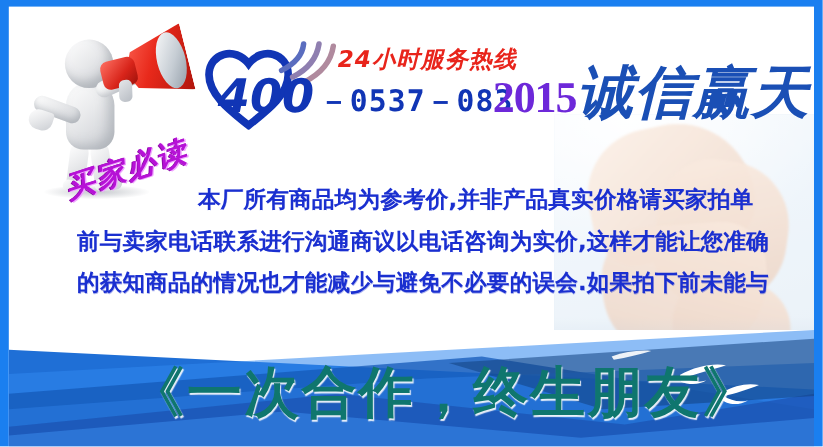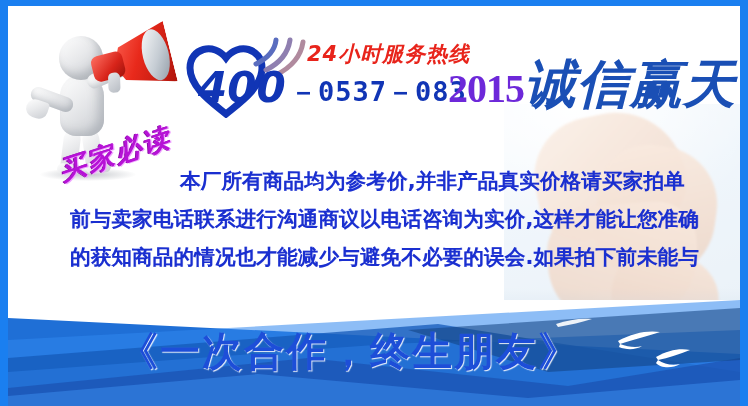--- a/index.html
+++ b/index.html
@@ -156,21 +156,21 @@
     text-shadow:.6px .6px 0 rgba(170,10,5,.4);
   }
 
   
   .waves{position:absolute;left:0;bottom:0;width:732px;height:106px;}
   .waves svg{display:block;}
 
   
   .slogan-bottom{
     position:absolute;left:110px;top:318px;
-    font-size:40px;font-weight:bold;color:#1d4ed8;
+    font-size:50px;font-weight:bold;color:#0f766e;
     letter-spacing:2px;white-space:nowrap;
     text-shadow:1px 1px 1px rgba(255,255,255,.9);
     font-family:"DejaVu Sans","Liberation Sans",sans-serif;
   }
 </style>
 </head>
 <body>
 
 <div id="banner">
   <div id="canvas">

